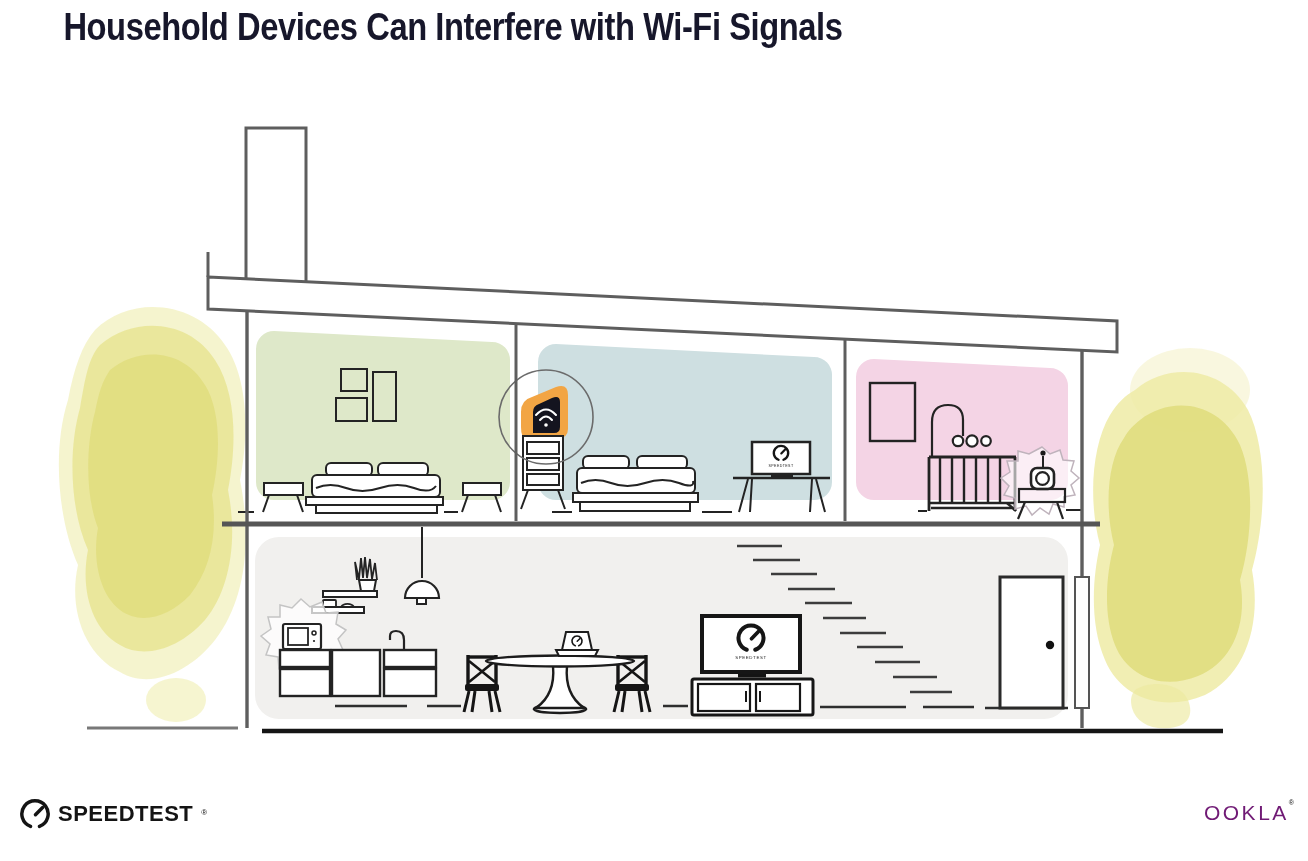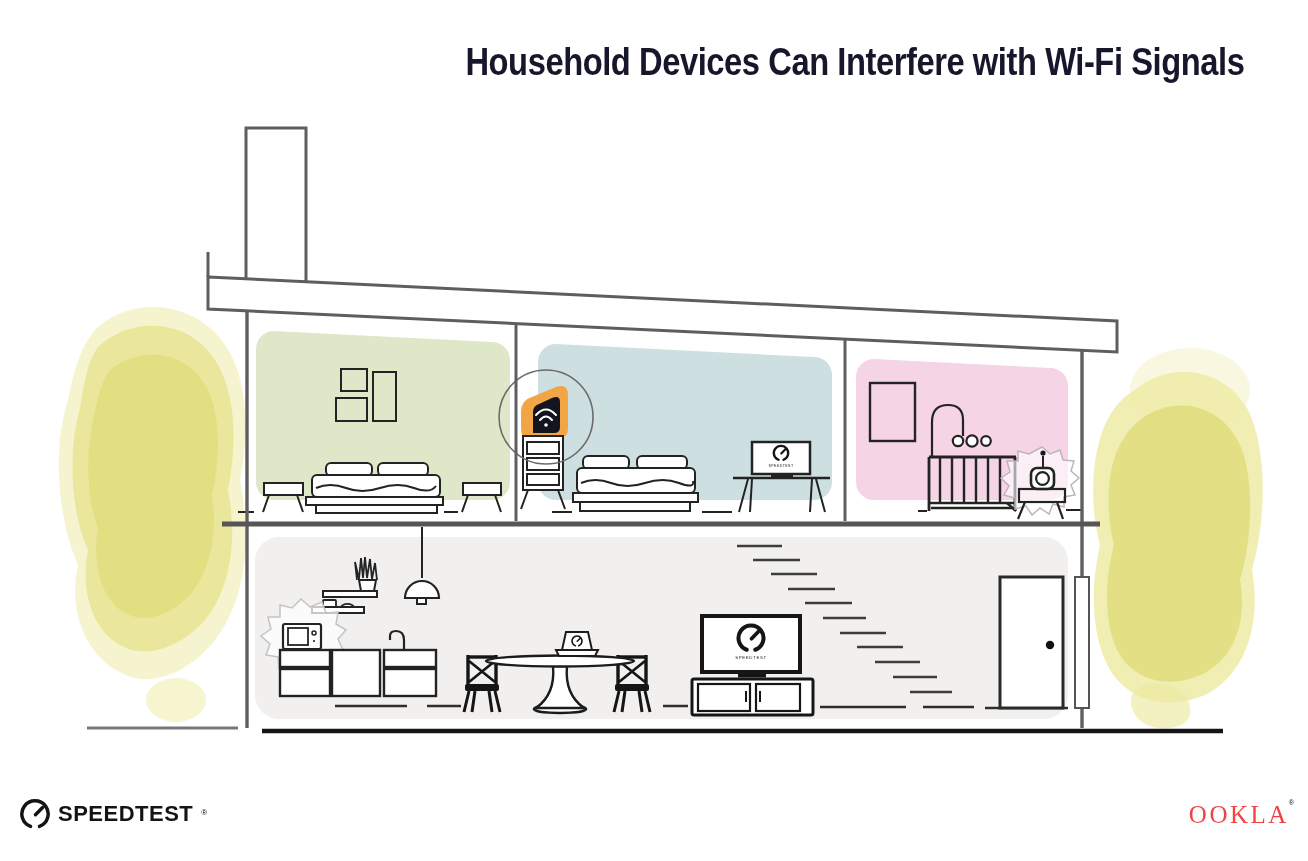--- a/index.html
+++ b/index.html
@@ -1,30 +1,30 @@
 <!DOCTYPE html>
 <html><head>
 <meta charset="utf-8">
 <style>
   html,body{margin:0;padding:0;background:#ffffff;}
   body{width:1308px;height:861px;position:relative;overflow:hidden;
        font-family:"Liberation Sans", sans-serif;}
-  .header{position:absolute;top:0;left:0;width:1308px;text-align:right;z-index:5;margin-top:35px;}
+  .header{position:absolute;top:0;left:0;width:1308px;text-align:left;z-index:5;}
   .title{margin:6px 0 0 0;font-size:38px;font-weight:700;color:#17172b;
          letter-spacing:-0.5px;display:inline-block;transform:scaleX(0.86);
          transform-origin:center;white-space:nowrap;}
   .url{margin:2px 0 0 0;font-size:34px;font-weight:400;color:#4c4c4c;
        display:inline-block;transform:scaleX(0.97);transform-origin:center;
        letter-spacing:-0.5px;white-space:nowrap;}
   .stage{position:absolute;top:0;left:0;width:1308px;height:861px;}
   .footer-left{position:absolute;left:20px;top:799px;display:flex;align-items:center;gap:8px;z-index:5;}
   .footer-left .word{font-size:22px;font-weight:700;color:#141414;letter-spacing:0.5px;}
   .footer-left sup{font-size:8px;color:#141414;vertical-align:top;position:relative;top:-2px;}
   .footer-right{position:absolute;right:14px;top:801px;z-index:5;}
-  .footer-right .word{font-size:25px;font-weight:400;color:#ef4444;letter-spacing:2.5px;font-family:Liberation Serif, serif;}
+  .footer-right .word{font-size:21px;font-weight:400;color:#701a75;letter-spacing:2.5px;}
   .footer-right sup{font-size:7px;color:#121212;vertical-align:top;position:relative;top:-2px;}
 </style>
 </head>
 <body>
 
 <div class="header">
   <div><span class="title">Household Devices Can Interfere with Wi-Fi Signals</span></div>
 </div>
 
 <svg class="stage" viewBox="0 0 1308 861" xmlns="http://www.w3.org/2000/svg">

